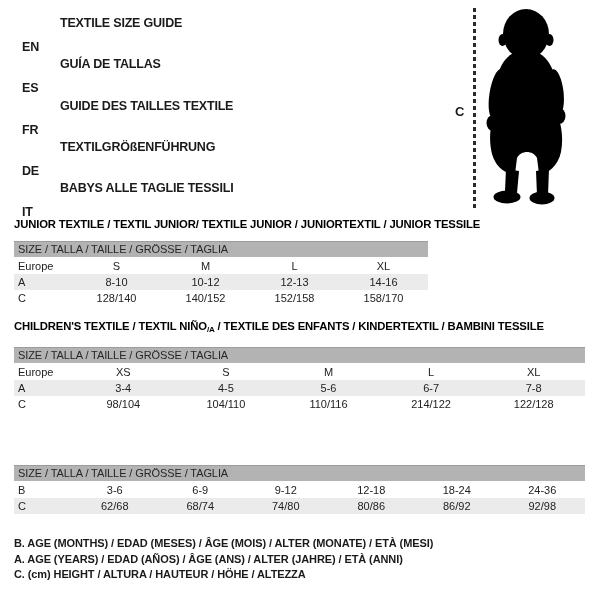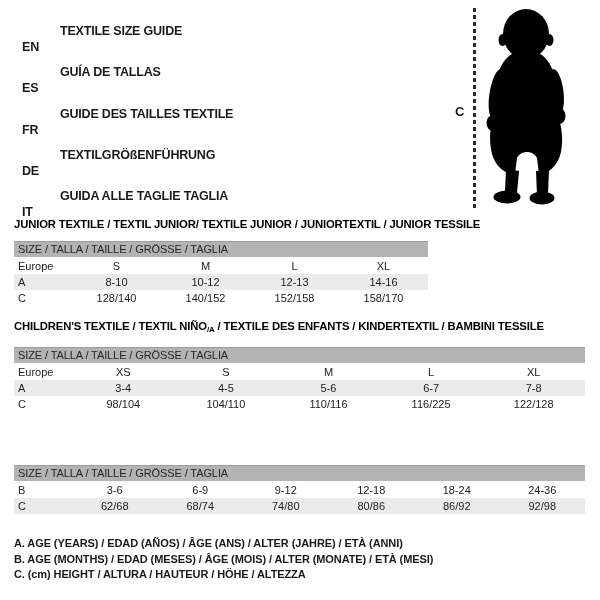--- a/index.html
+++ b/index.html
@@ -9,21 +9,21 @@
     background: #ffffff;
     font-family: "Liberation Sans", sans-serif;
     color: #1a1a1a;
     overflow: hidden;
   }
 
   
   .lang-block { position: absolute; left: 22px; top: 15px; }
   .lang-row { display: flex; line-height: 17.3px; font-weight: bold; font-size: 12.5px; letter-spacing: -0.2px; }
   .lang-code { width: 38px; flex: 0 0 38px; margin-top: 24px; }
-  .lang-label { white-space: nowrap; margin-top: 8px; }
+  .lang-label { white-space: nowrap; }
 
   
   .height-line {
     position: absolute; left: 473px; top: 8px; width: 3px; height: 200px;
     background: repeating-linear-gradient(to bottom, #2b2b2b 0 4px, transparent 4px 7px);
   }
   .height-label {
     position: absolute; left: 455px; top: 104px; font-weight: bold; font-size: 13px;
   }
   .baby-figure { position: absolute; left: 482px; top: 6px; }
@@ -78,21 +78,21 @@
   <div class="lang-row">
     <span class="lang-code">FR</span>
     <span class="lang-label">GUIDE DES TAILLES TEXTILE</span>
   </div>
   <div class="lang-row">
     <span class="lang-code">DE</span>
     <span class="lang-label">TEXTILGRÖßENFÜHRUNG</span>
   </div>
   <div class="lang-row">
     <span class="lang-code">IT</span>
-    <span class="lang-label">GUIDA ALLE TAGLIE TAGLIA</span>
+    <span class="lang-label">BABYS ALLE TAGLIE TESSILI</span>
   </div>
 </div>
 
 <div class="height-line"></div>
 <div class="height-label">C</div>
 <svg class="baby-figure" width="92" height="202" viewBox="0 0 92 202" aria-hidden="true">
   <g fill="#000000">
     <ellipse cx="44" cy="28" rx="23" ry="25"></ellipse>
     <ellipse cx="20.5" cy="34" rx="4" ry="6"></ellipse>
     <ellipse cx="67.5" cy="34" rx="4" ry="6"></ellipse>
@@ -178,21 +178,21 @@
       <td>4-5</td>
       <td>5-6</td>
       <td>6-7</td>
       <td>7-8</td>
     </tr>
     <tr>
       <td class="row-label">C</td>
       <td>98/104</td>
       <td>104/110</td>
       <td>110/116</td>
-      <td>116/225</td>
+      <td>214/122</td>
       <td>122/128</td>
     </tr>
   </tbody>
 </table>
 
 <div class="sec-title two-line" id="title-babies">
 </div>
 <table class="size-table" id="table-babies">
   <colgroup>
       <col class="label-col">
@@ -224,16 +224,16 @@
       <td>68/74</td>
       <td>74/80</td>
       <td>80/86</td>
       <td>86/92</td>
       <td>92/98</td>
     </tr>
   </tbody>
 </table>
 
 <div class="footnotes">
+  <div class="footnote">B. AGE (MONTHS) / EDAD (MESES) / ÂGE (MOIS) / ALTER (MONATE) / ETÀ (MESI)</div>
   <div class="footnote">A. AGE (YEARS) / EDAD (AÑOS) / ÂGE (ANS) / ALTER (JAHRE) / ETÀ (ANNI)</div>
-  <div class="footnote">B. AGE (MONTHS) / EDAD (MESES) / ÂGE (MOIS) / ALTER (MONATE) / ETÀ (MESI)</div>
   <div class="footnote">C. (cm) HEIGHT / ALTURA / HAUTEUR / HÖHE / ALTEZZA</div>
 </div>
 
 </body></html>

